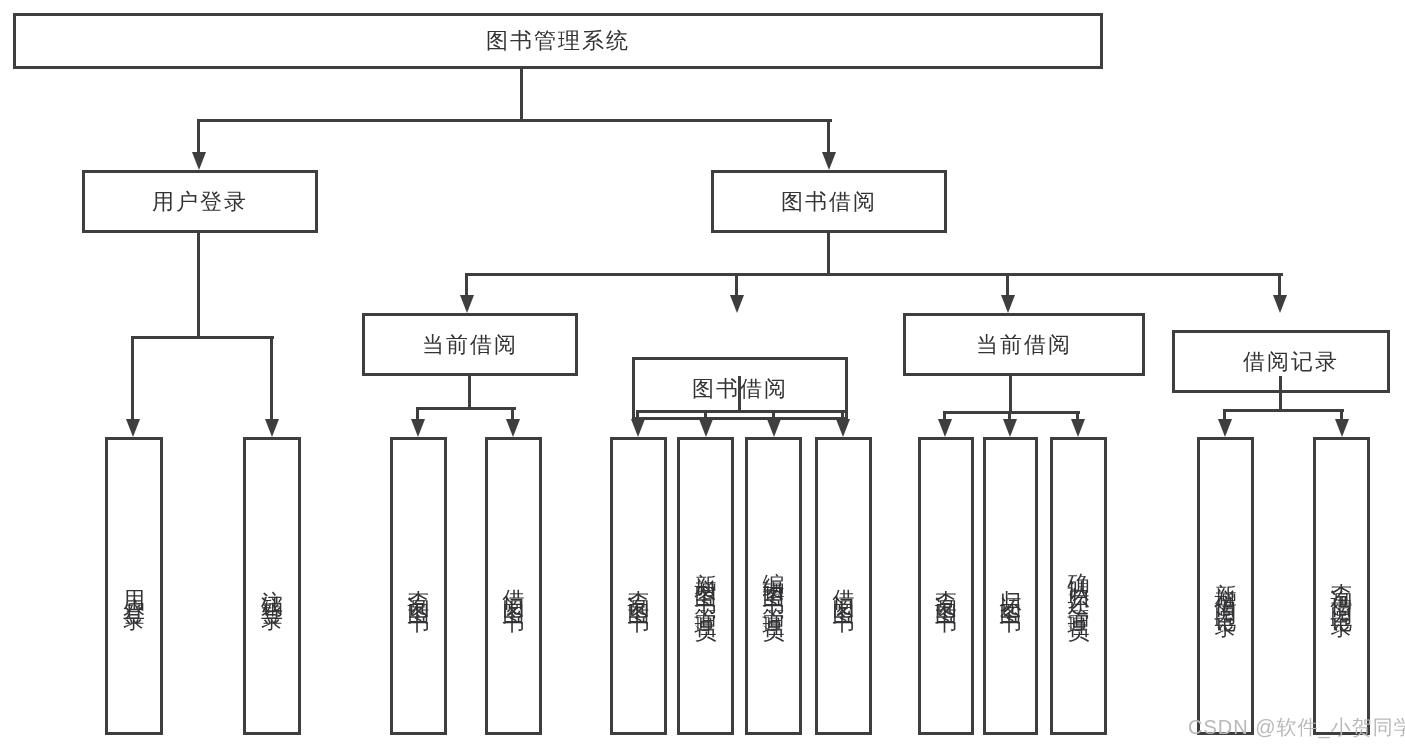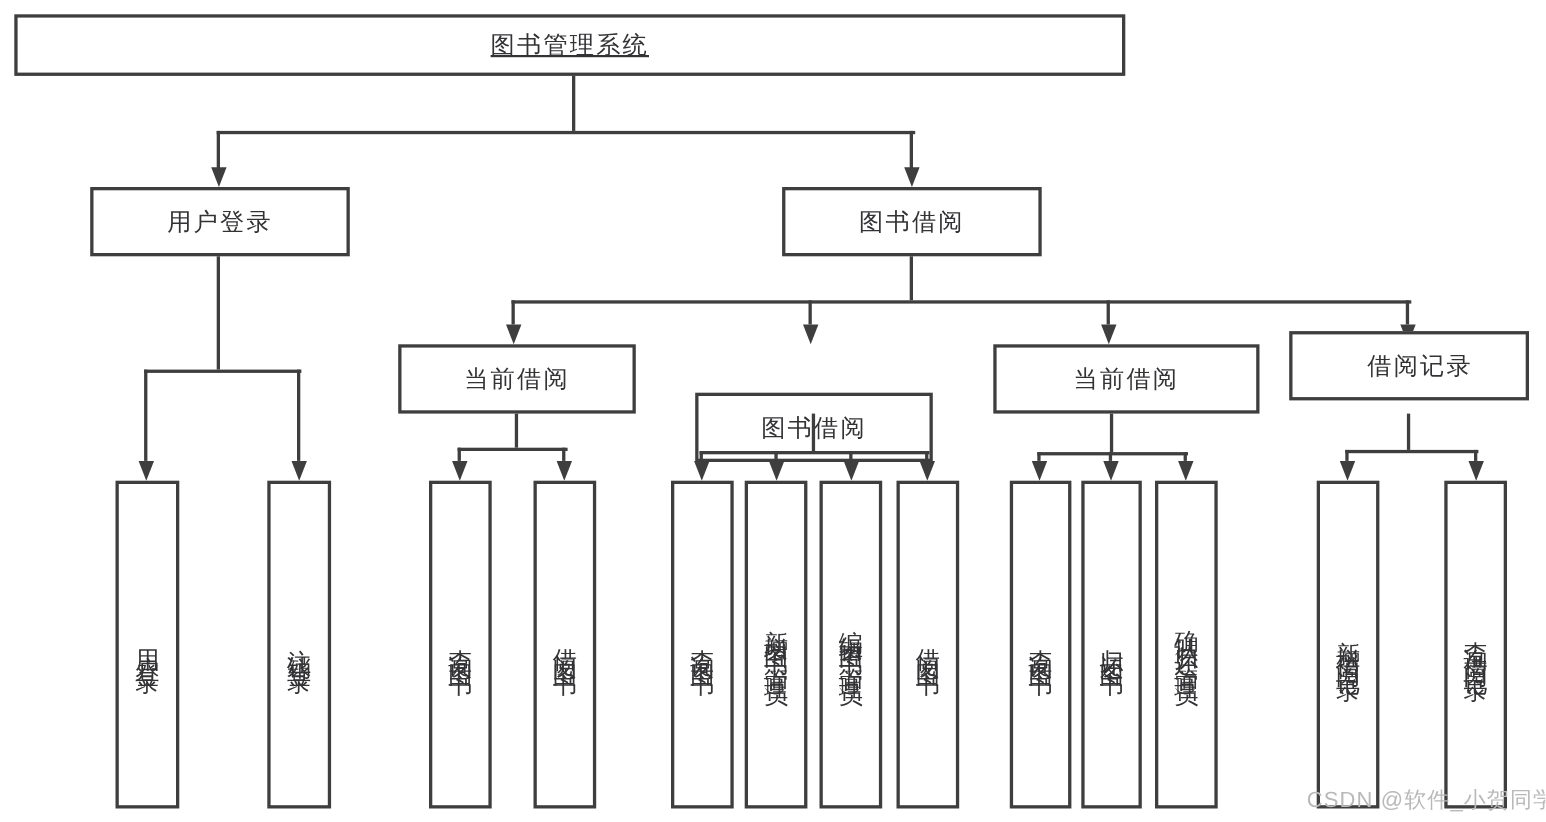--- a/index.html
+++ b/index.html
@@ -51,21 +51,21 @@
     color: #b9b9b9;
     letter-spacing: 1px;
     white-space: nowrap;
   }
 </style>
 </head>
 <body>
 
 <div class="stage">
 
-  <div class="box" style="left:13px; top:13px; width:1010px; height:56px;text-decoration:underline;">图书管理系统</div>
+  <div class="box" style="left:13px; top:13px; width:1090px; height:56px;">图书管理系统</div>
 
   <div class="line" style="left:520px; top:69px; width:3px; height:50px;"></div>
   <div class="line" style="left:197px; top:119px; width:635px; height:3px;"></div>
   <div class="line" style="left:197px; top:119px; width:3px; height:34px;"></div>
   <div class="arrow" style="left:192px; top:152px;"></div>
   <div class="line" style="left:827px; top:119px; width:3px; height:34px;"></div>
   <div class="arrow" style="left:822px; top:152px;"></div>
 
   <div class="box" style="left:82px; top:170px; width:236px; height:63px;">用户登录</div>
   <div class="box" style="left:711px; top:170px; width:236px; height:63px;">图书借阅</div>
@@ -84,21 +84,21 @@
   <div class="line" style="left:735px; top:273px; width:3px; height:22px;"></div>
   <div class="arrow" style="left:730px; top:295px;"></div>
   <div class="line" style="left:1006px; top:273px; width:3px; height:22px;"></div>
   <div class="arrow" style="left:1001px; top:295px;"></div>
   <div class="line" style="left:1278px; top:273px; width:3px; height:22px;"></div>
   <div class="arrow" style="left:1273px; top:295px;"></div>
 
   <div class="box" style="left:362px; top:313px; width:216px; height:63px;">当前借阅</div>
   <div class="box" style="left:632px; top:313px; width:216px; height:63px;margin-top:44px;">图书借阅</div>
   <div class="box" style="left:903px; top:313px; width:242px; height:63px;">当前借阅</div>
-  <div class="box" style="left:1172px; top:301px; width:218px; height:63px;padding-left:20px;">借阅记录</div>
+  <div class="box" style="left:1172px; top:330px; width:218px; height:63px;padding-left:20px;">借阅记录</div>
 
   <div class="line" style="left:468px; top:376px; width:3px; height:31px;"></div>
   <div class="line" style="left:416px; top:407px; width:100px; height:3px;"></div>
   <div class="line" style="left:416px; top:407px; width:3px; height:12px;"></div>
   <div class="arrow" style="left:411px; top:419px;"></div>
   <div class="line" style="left:511px; top:407px; width:3px; height:12px;"></div>
   <div class="arrow" style="left:506px; top:419px;"></div>
 
   <div class="line" style="left:738px; top:376px; width:3px; height:34px;"></div>
   <div class="line" style="left:636px; top:410px; width:209px; height:3px;"></div>

